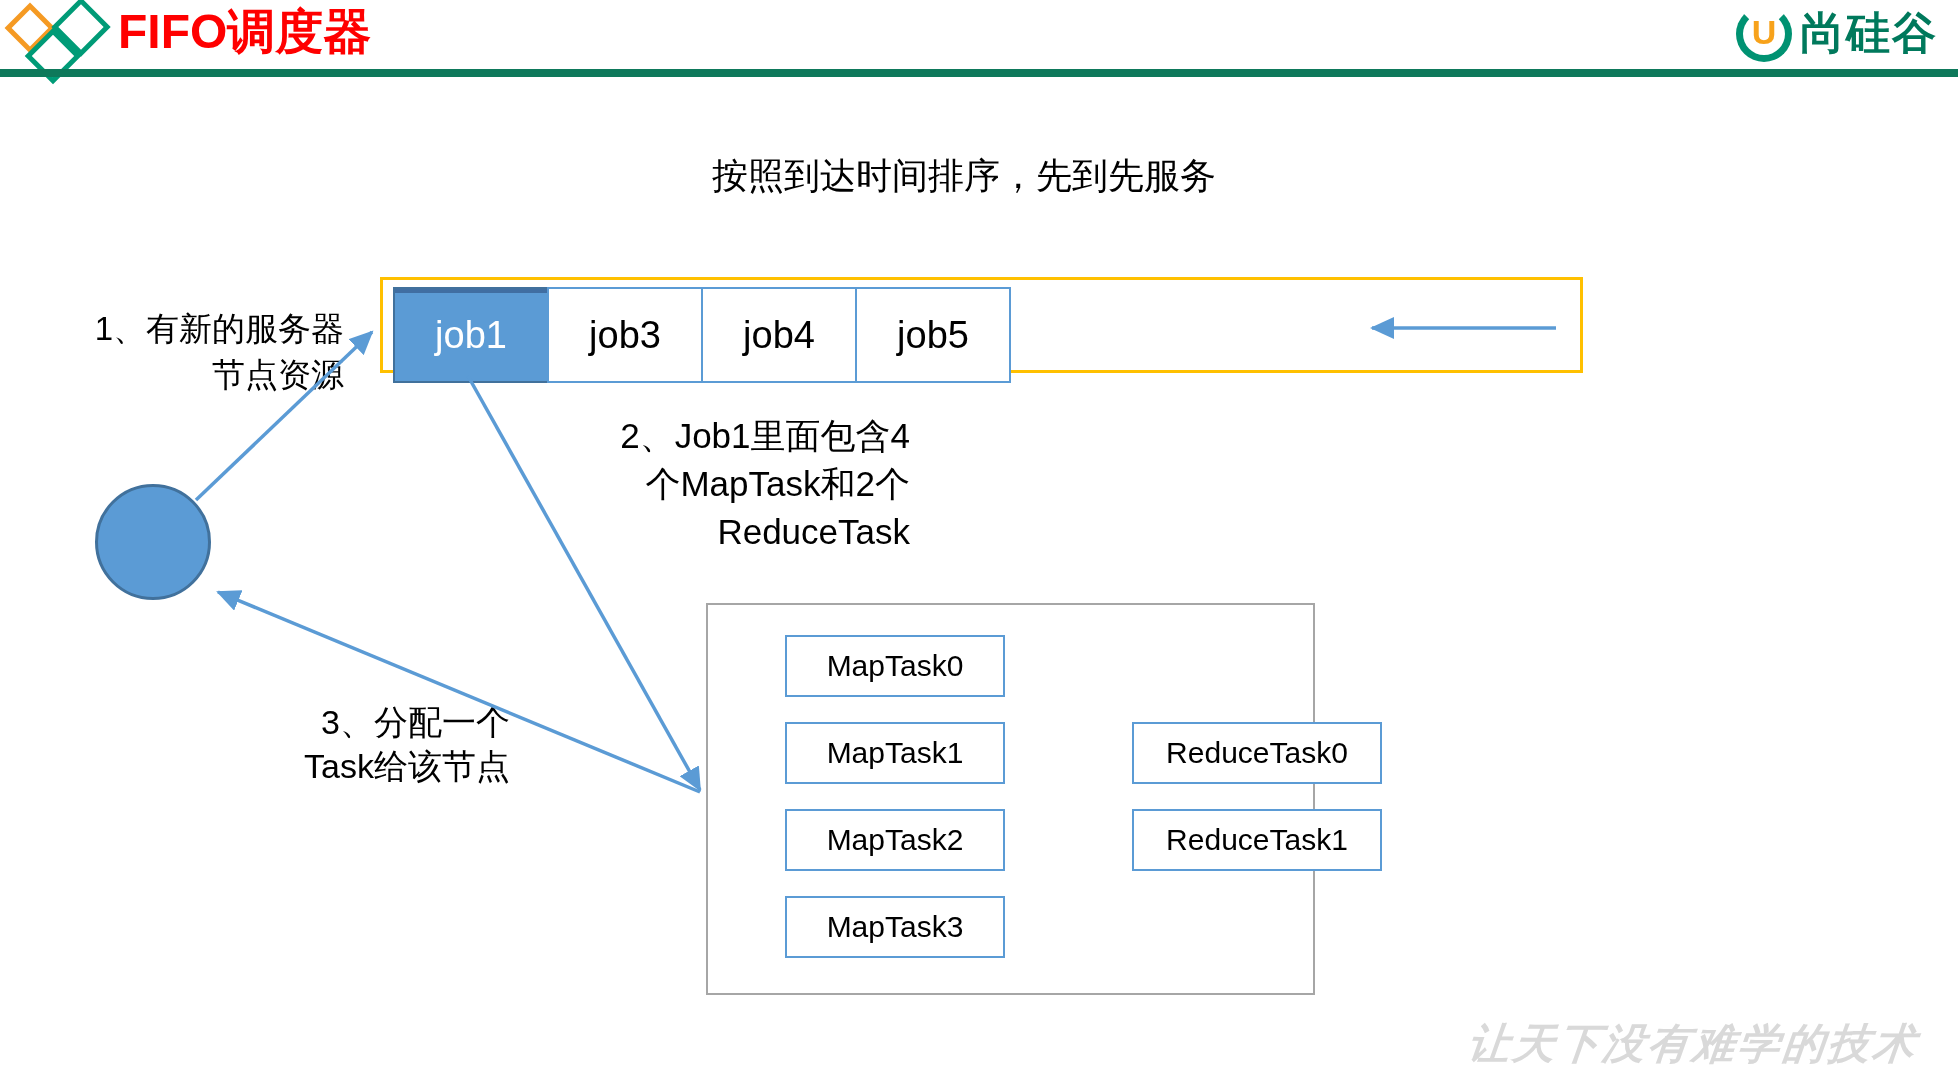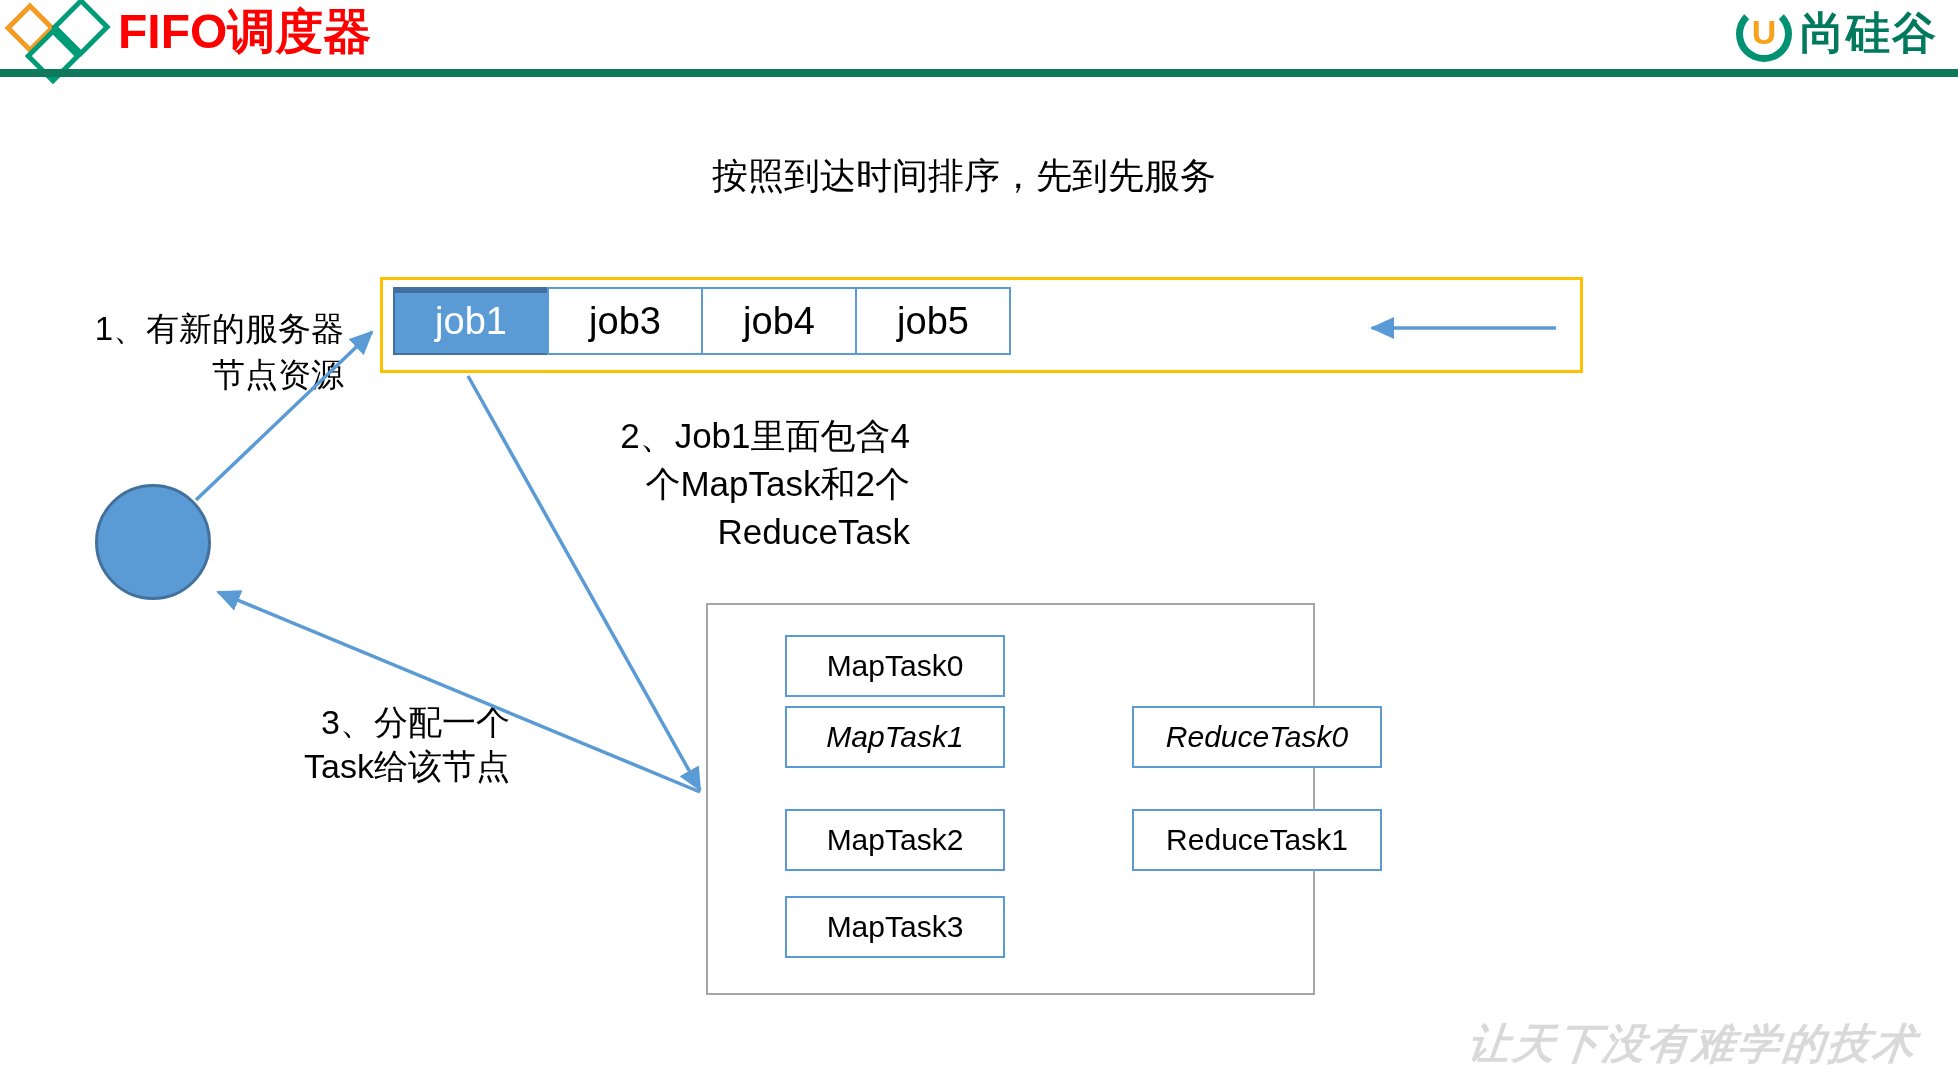--- a/index.html
+++ b/index.html
@@ -64,21 +64,21 @@
   .note-2 { left: 540px; top: 412px; width: 370px; font-size: 35px; line-height: 48px; }
   .note-3 { left: 225px; top: 700px; width: 285px; font-size: 34px; line-height: 44px; }
 
   
   .queue-box {
     position: absolute; left: 380px; top: 277px; width: 1203px; height: 96px;
     border: 3px solid #ffc000; background: #ffffff;
   }
   .jobs-row { position: absolute; left: 10px; top: 7px; display: flex; }
   .job-cell {
-    width: 156px; height: 68px;
+    width: 156px; height: 96px;
     border: 2px solid #5b9bd5; background: #ffffff; color: #000000;
     display: flex; align-items: center; justify-content: center;
     font-size: 38px;
   }
   .job-cell + .job-cell { margin-left: -2px; }
   .job-cell.selected {
     background: #5b9bd5; color: #ffffff; border-color: #41719c;
     box-shadow: inset 0 4px 0 rgba(32, 56, 100, 0.45);
   }
   .queue-label {
@@ -99,21 +99,21 @@
   }
   .task-box {
     position: absolute; height: 62px;
     border: 2px solid #5b9bd5; background: #ffffff; color: #000000;
     display: flex; align-items: center; justify-content: center;
     font-size: 30px;
   }
   .task-map    { left: 77px;  width: 220px; }
   .task-reduce { left: 424px; width: 250px; }
   .row-0 { top: 30px; }
-  .row-1 { top: 101px; font-style: italic; }
+  .row-1 { top: 117px; }
   .row-2 { top: 204px; }
   .row-3 { top: 291px; }
 
   
   .arrows-overlay {
     position: absolute; left: 0; top: 0; width: 1958px; height: 1075px;
     pointer-events: none;
   }
 
   

